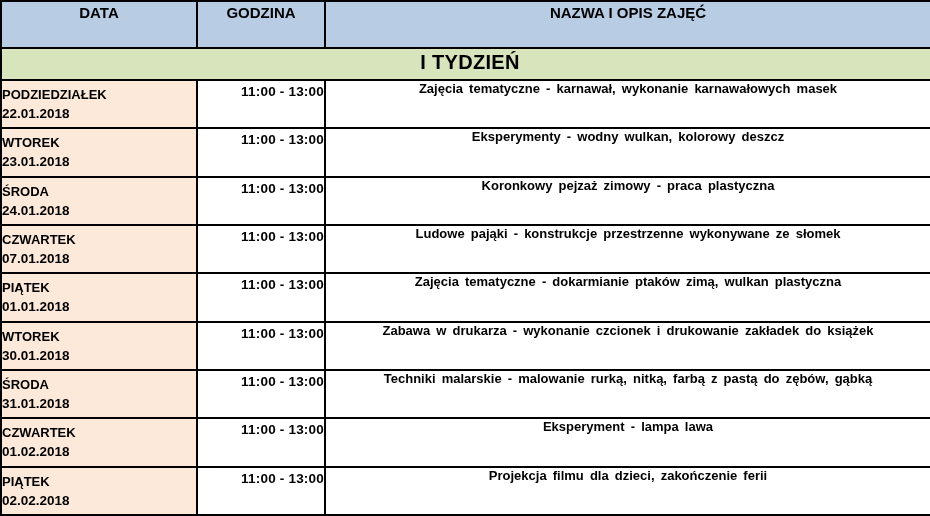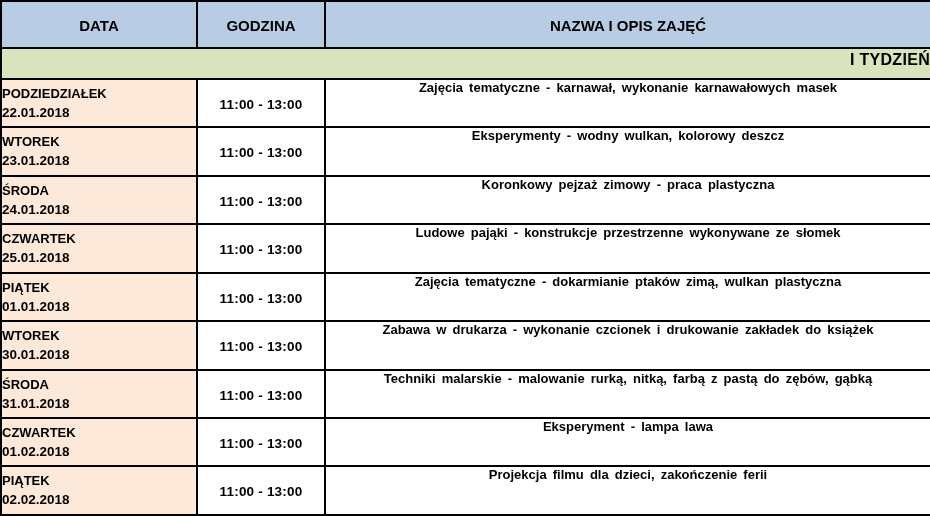--- a/index.html
+++ b/index.html
@@ -21,46 +21,46 @@
   .schedule td,.schedule th{
     border:2px solid var(--border-c);
     vertical-align:top;
     overflow:hidden;
     font-weight:bold;
   }
   .schedule thead th{
     background:var(--header-bg);
     font-size:15px;
     text-align:center;
-    padding-top:15px;
+    padding-top:2px;
     height:47px;
   }
   tr.section-row{height:28px;}
   tr.section-row td{
     background:var(--section-bg);
-    font-size:16px;
-    text-align:right;
+    font-size:20px;
+    text-align:center;
     padding:2px 0 2px 8px;
     letter-spacing:0.3px;
     margin-top:40px;
   }
   tr.data-row{height:41px;}
   td.day-cell{
     background:var(--day-bg);
     text-align:left;
     font-size:13px;
     padding-top:4px;
     line-height:19px;
     margin-left:28px;
   }
   td.day-cell .date-text{font-size:13.5px;}
   td.time-cell{
-    text-align:center;
+    text-align:right;
     font-size:13.5px;
-    padding-top:17px;
+    padding-top:3px;
     letter-spacing:0.2px;
   }
   td.activity-cell{
     text-align:center;
     font-size:13px;
     word-spacing:2.5px;
   }
 </style>
 </head>
 <body>
@@ -103,21 +103,21 @@
       <td class="day-cell">
         <div>ŚRODA</div>
         <div class="date-text">24.01.2018</div>
       </td>
       <td class="time-cell">11:00 - 13:00</td>
       <td class="activity-cell">Koronkowy pejzaż zimowy - praca plastyczna</td>
     </tr>
     <tr class="data-row">
       <td class="day-cell">
         <div>CZWARTEK</div>
-        <div class="date-text">25.01.2018</div>
+        <div class="date-text">07.01.2018</div>
       </td>
       <td class="time-cell">11:00 - 13:00</td>
       <td class="activity-cell">Ludowe pająki - konstrukcje przestrzenne wykonywane ze słomek</td>
     </tr>
     <tr class="data-row">
       <td class="day-cell">
         <div>PIĄTEK</div>
         <div class="date-text">01.01.2018</div>
       </td>
       <td class="time-cell">11:00 - 13:00</td>

